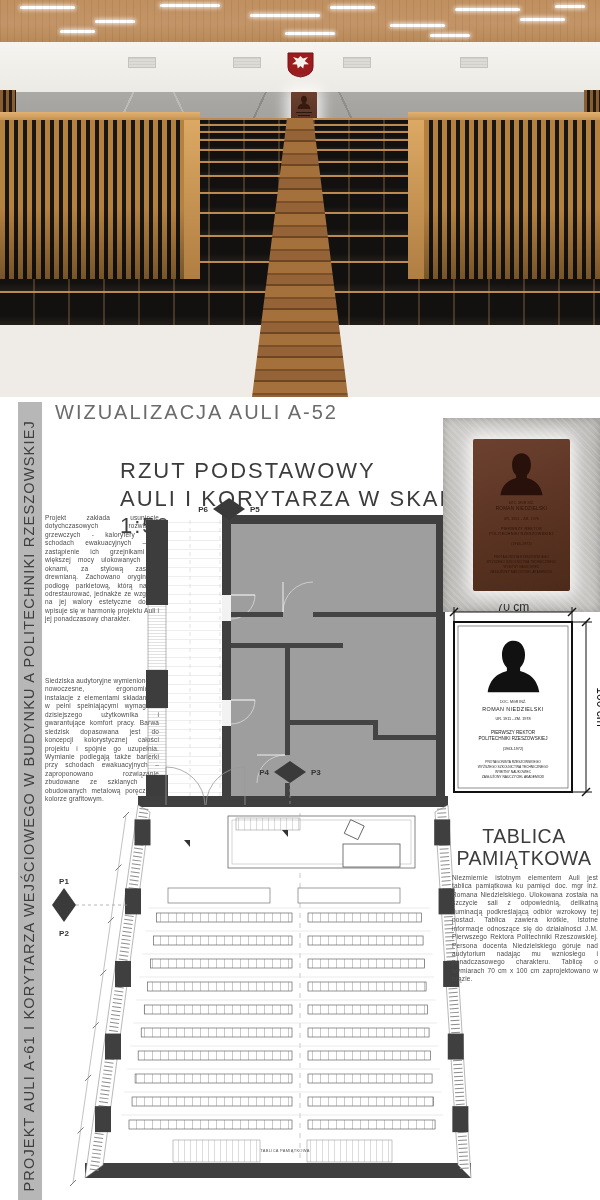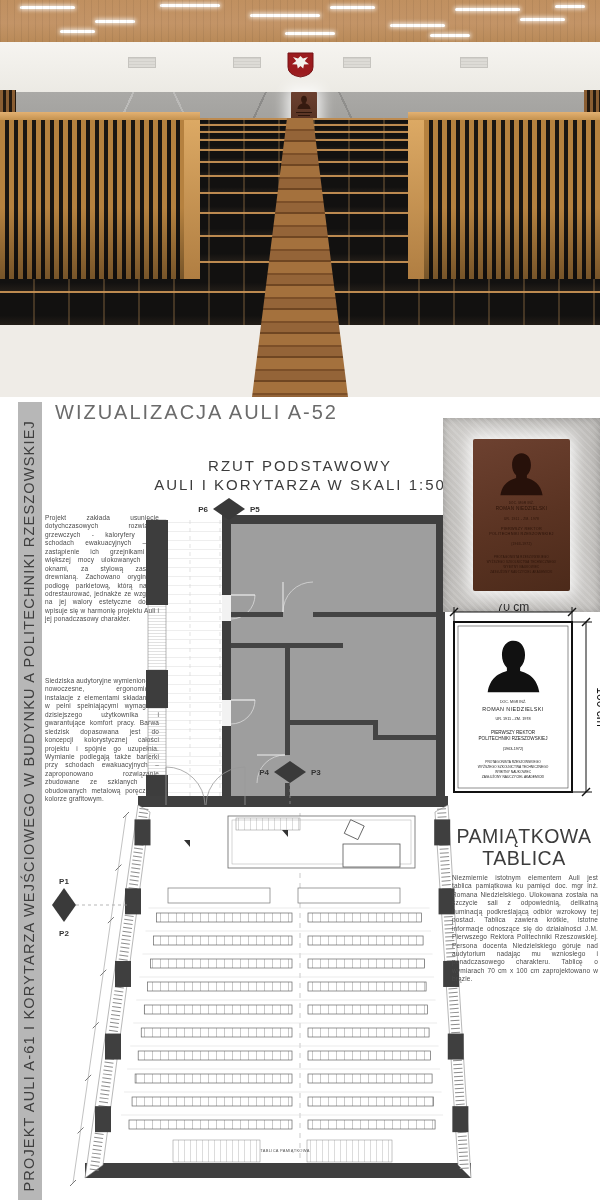--- a/index.html
+++ b/index.html
@@ -53,21 +53,21 @@
   .parapet .face{position:absolute;top:8px;bottom:0;width:16px;
     background:linear-gradient(180deg,#dca964,#b07e42);}
 
   
   .vbar{left:18px;top:402px;width:24px;height:798px;background:#b7b7b7;}
   .vbar span{position:absolute;bottom:8px;left:3px;writing-mode:vertical-rl;
     transform:rotate(180deg);font-size:14.5px;letter-spacing:1.2px;color:#3e3e3e;white-space:nowrap;}
 
   
   .h-viz{left:55px;top:401px;font-size:20px;letter-spacing:2px;color:#6b6b6b;}
-  .h-plan{left:120px;top:457px;width:360px;text-align:center;font-size:15px;
+  .h-plan{left:120px;top:457px;width:360px;text-align:left;font-size:22px;
     letter-spacing:2px;color:#3c3c3c;line-height:1.25;}
   .h-tab{left:448px;top:826px;width:152px;text-align:center;font-size:19.5px;
     letter-spacing:.5px;color:#3c3c3c;line-height:1.12;}
   .para{font-size:6.5px;line-height:1.3;text-align:justify;color:#4a4a4a;letter-spacing:.15px;}
   .p1{left:45px;top:514px;width:114px;}
   .p2{left:45px;top:677px;width:114px;}
   .p3{left:452px;top:874px;width:146px;}
 
   
   .plan{left:40px;top:495px;width:435px;height:700px;}
@@ -388,18 +388,18 @@
     <div class="drawtxt" style="top:125px;font-size:4.6px">PIERWSZY REKTOR</div>
     <div class="drawtxt" style="top:131px;font-size:4.6px">POLITECHNIKI RZESZOWSKIEJ</div>
     <div class="drawtxt" style="top:143px;font-size:3.8px">(1963-1972)</div>
     <div class="drawtxt" style="top:156px;font-size:3.3px">PROTAGONISTA RZESZOWSKIEGO</div>
     <div class="drawtxt" style="top:161px;font-size:3.3px">WYŻSZEGO SZKOLNICTWA TECHNICZNEGO</div>
     <div class="drawtxt" style="top:166px;font-size:3.3px">WYBITNY NAUKOWIEC</div>
     <div class="drawtxt" style="top:171px;font-size:3.3px">ZASŁUŻONY NAUCZYCIEL AKADEMICKI</div>
   </div>
 
   <div class="abs h-tab">
+    <div>TABLICA</div>
     <div>PAMIĄTKOWA</div>
-    <div>TABLICA</div>
   </div>
   <div class="abs para p3">Niezmiernie istotnym elementem Auli jest tablica pamiątkowa ku pamięci doc. mgr inż. Romana Niedzielskiego. Ulokowana została na szczycie sali z odpowiednią, delikatną iluminacją podkreślającą odbiór wzrokowy tej postaci. Tablica zawiera krótkie, istotne informacje odnoszące się do działalności J.M. Pierwszego Rektora Politechniki Rzeszowskiej. Persona docenta Niedzielskiego góruje nad audytorium nadając mu wzniosłego i ponadczasowego charakteru. Tablicę o wymiarach 70 cm x 100 cm zaprojektowano w brązie.</div>
 
 </div>
 
 </body></html>

